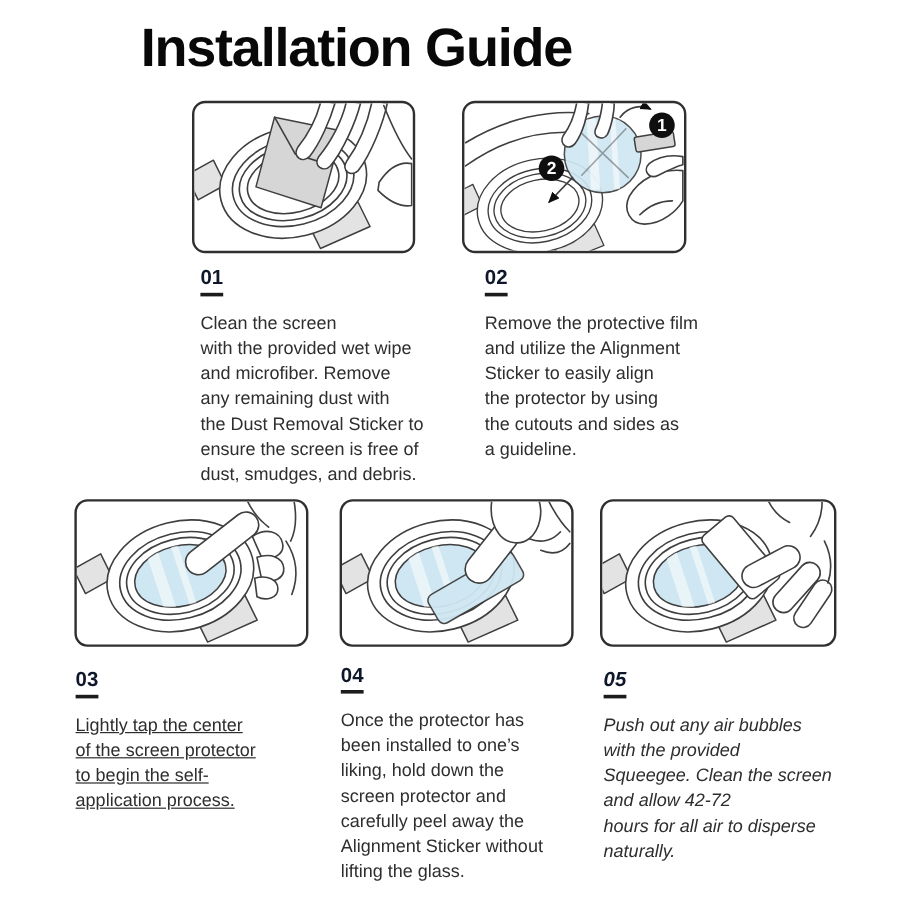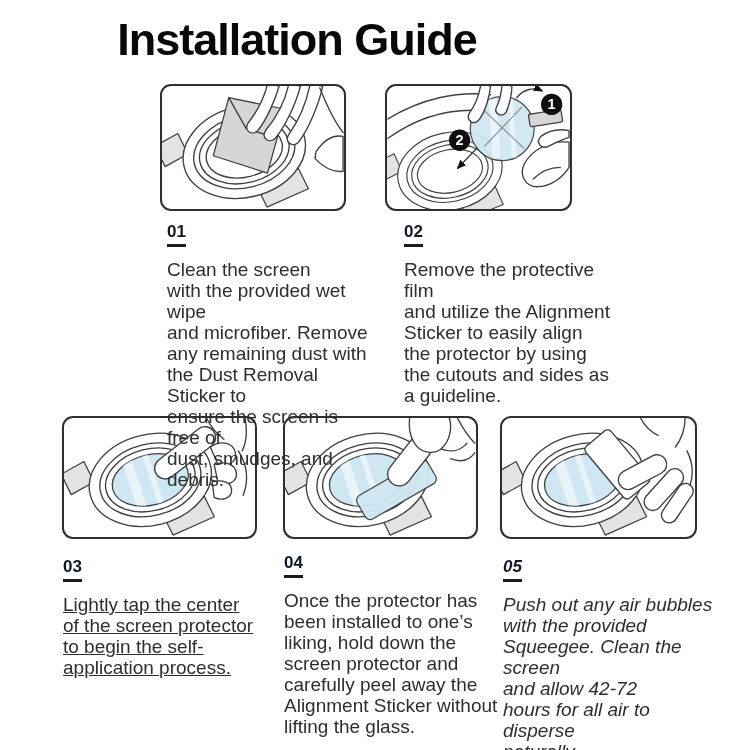--- a/index.html
+++ b/index.html
@@ -25,21 +25,21 @@
   #step1{left:167px;top:223px;width:205px;}
   #step2{left:364px;top:223px;width:220px;margin-left:40px;}
   #step3{left:63px;top:558px;width:210px;text-decoration:underline;}
   #step4{left:284px;top:554px;width:215px;}
   #step5{left:503px;top:558px;width:220px;font-style:italic;}
   .step-number{
     display:inline-block;font-size:17px;font-weight:700;color:#0f172a;
     border-bottom:3px solid #1c1c1c;padding-bottom:2px;line-height:1.1;
   }
   .step-desc{
-    margin-top:12px;font-size:19px;line-height:21px;color:#2e2e2e;
+    margin-top:12px;font-size:15px;line-height:21px;color:#2e2e2e;
     white-space:pre-line;
   }
   
   .ln{fill:none;stroke:#3f3f3f;stroke-width:1.4;stroke-linecap:round;stroke-linejoin:round;}
   .wfill{fill:#ffffff;stroke:#3f3f3f;stroke-width:1.4;stroke-linejoin:round;}
   .gfill{fill:#e3e3e3;stroke:#3f3f3f;stroke-width:1.3;stroke-linejoin:round;}
   .cloth{fill:#d6d6d6;stroke:#3f3f3f;stroke-width:1.3;stroke-linejoin:round;}
   .blue{fill:#cfe7f2;stroke:#3f3f3f;stroke-width:1.3;stroke-linejoin:round;}
   .streak{fill:#ffffff;opacity:0.55;}
   .badge{fill:#0f0f0f;}

